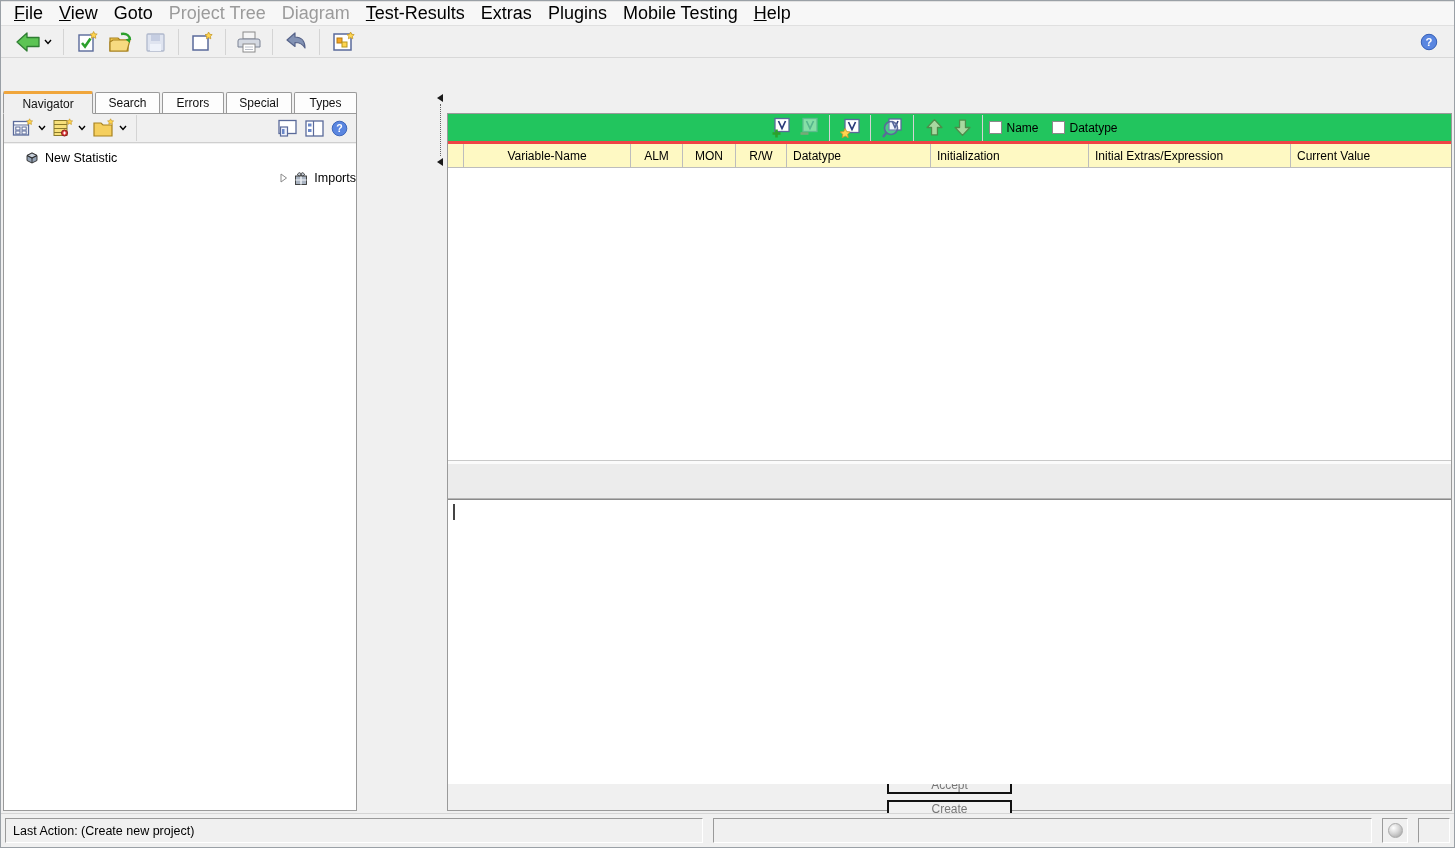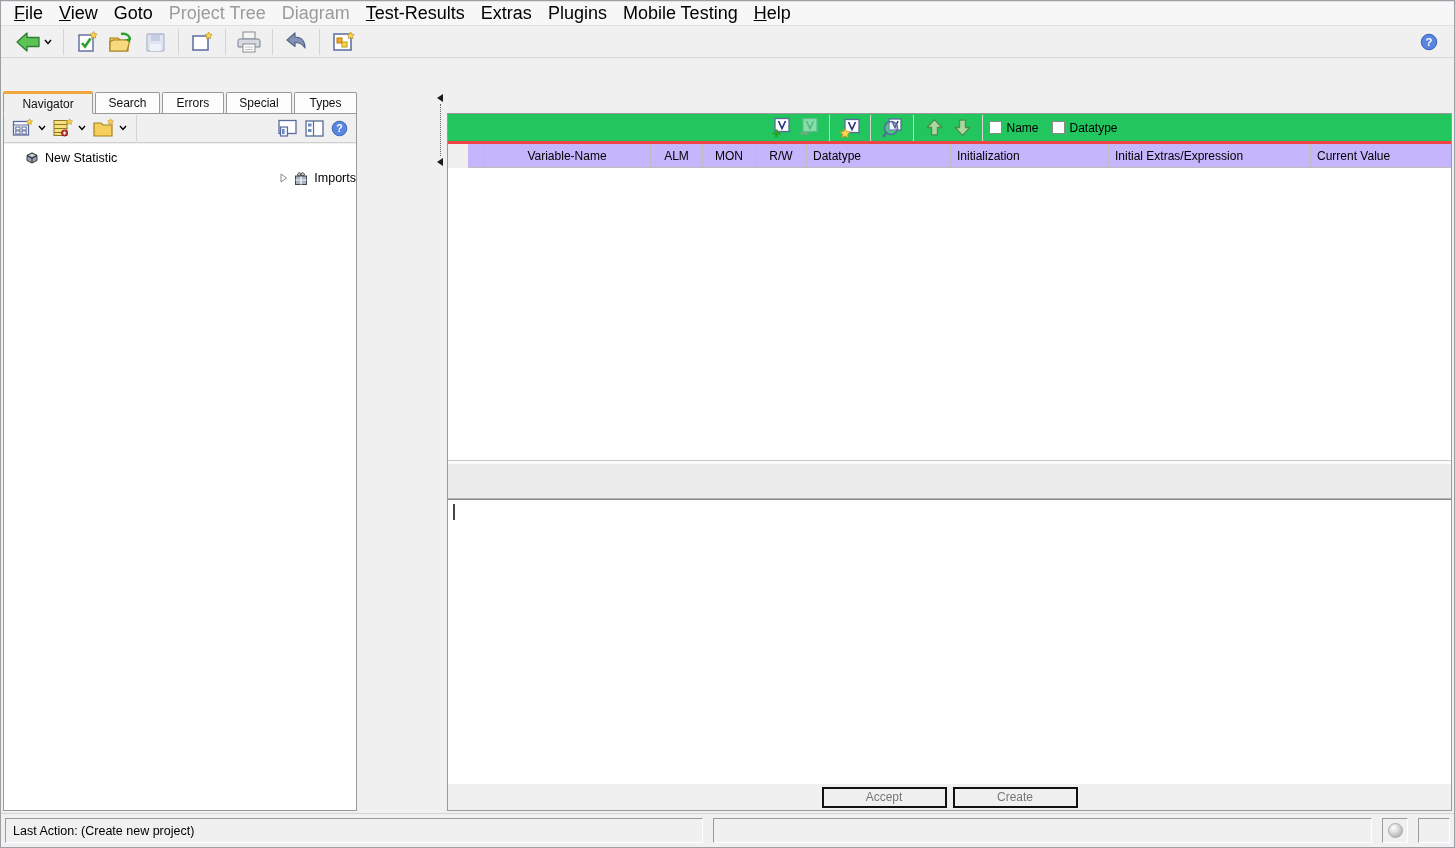--- a/index.html
+++ b/index.html
@@ -50,31 +50,31 @@
   .lp-spacer { flex:1; }
   .tree { position:absolute; top:30px; left:0; right:0; bottom:0; background:#fff; overflow:hidden; padding-top:4px; }
   .tree-row { height:20px; display:flex; align-items:center; gap:5px; padding-left:7px; font-size:12.5px; }
   .tree-row .expander { width:8px; height:10px; display:flex; align-items:center; }
   .tree-row.indent { padding-left:16px;justify-content:flex-end; }
 
   
   .rp-toolbar { height:30px; display:flex; align-items:center; padding:0 6px; border-bottom:3px solid #ef4444; background:#22c55e;justify-content:center; }
   .chk { display:flex; align-items:center; gap:4px; margin-right:14px; }
   .chk-box { width:13px; height:13px; background:#fff; border:1px solid #8a8a8a; }
-  .var-table-header { height:24px; display:flex; background:#c4b5fd; border-bottom:1px solid #bdbdbd; font-size:12px;margin-left:20px; }
+  .var-table-header { height:24px; display:flex; background:#fef9c3; border-bottom:1px solid #bdbdbd; font-size:12px; }
   .hcell { border-right:1px solid #bdbdbd; display:flex; align-items:center; padding:0 6px; white-space:nowrap; overflow:hidden; }
   .hcell.center { justify-content:center; }
   .c0{width:16px;} .c1{width:167px; justify-content:center;} .c2{width:52px;} .c3{width:53px;} .c4{width:51px;}
   .c5{width:144px;} .c6{width:158px;} .c7{width:202px;} .c8{flex:1; border-right:none;}
   .var-table-body { height:293px; background:#fff; border-bottom:1px solid #c9c9c9; }
   .gray-band { height:38px; background:#ececec; border-top:3px solid #fbfbfb; border-bottom:1px solid #b5b5b5; }
   .editor { position:relative; background:#fff; border-top:1px solid #8a8a8a; flex:1; }
   .caret { position:absolute; left:5px; top:4px; width:2px; height:16px; background:#444; }
   .rp-body-flex { position:absolute; inset:0; display:flex; flex-direction:column; }
-  .btn-row { height:26px; display:flex; align-items:center; justify-content:center; gap:6px; background:#f0f0f0; }
+  .btn-row { height:26px; display:flex; align-items:center; justify-content:center; gap:6px; background:#f0f0f0;flex-direction:column; }
   .action-btn { width:125px; height:21px; border:2px solid #111; background:#f0f0f0; color:#777; font-size:12px; font-family:"Liberation Sans", sans-serif; display:flex; align-items:center; justify-content:center; }
 
   
   .statusbar { position:absolute; left:0; right:0; bottom:0; height:34px; background:#f0f0f0; border-top:1px solid #d5d5d5; display:flex; align-items:center; padding:0 4px; gap:10px; }
   .sunken { border:1px solid; border-color:#9a9a9a #ffffff #ffffff #9a9a9a; background:#f0f0f0; height:25px; display:flex; align-items:center; padding:0 7px; }
   .sb-left { width:698px; font-size:12.5px; }
   .sb-right { flex:1; }
   .sb-led-cell { width:26px; justify-content:center; padding:0; }
   .led { width:15px; height:15px; border-radius:50%; background:radial-gradient(circle at 35% 30%, #ffffff, #d6d6d6 45%, #9a9a9a); border:1px solid #aaa; }
   .sb-end { width:32px; padding:0; }

